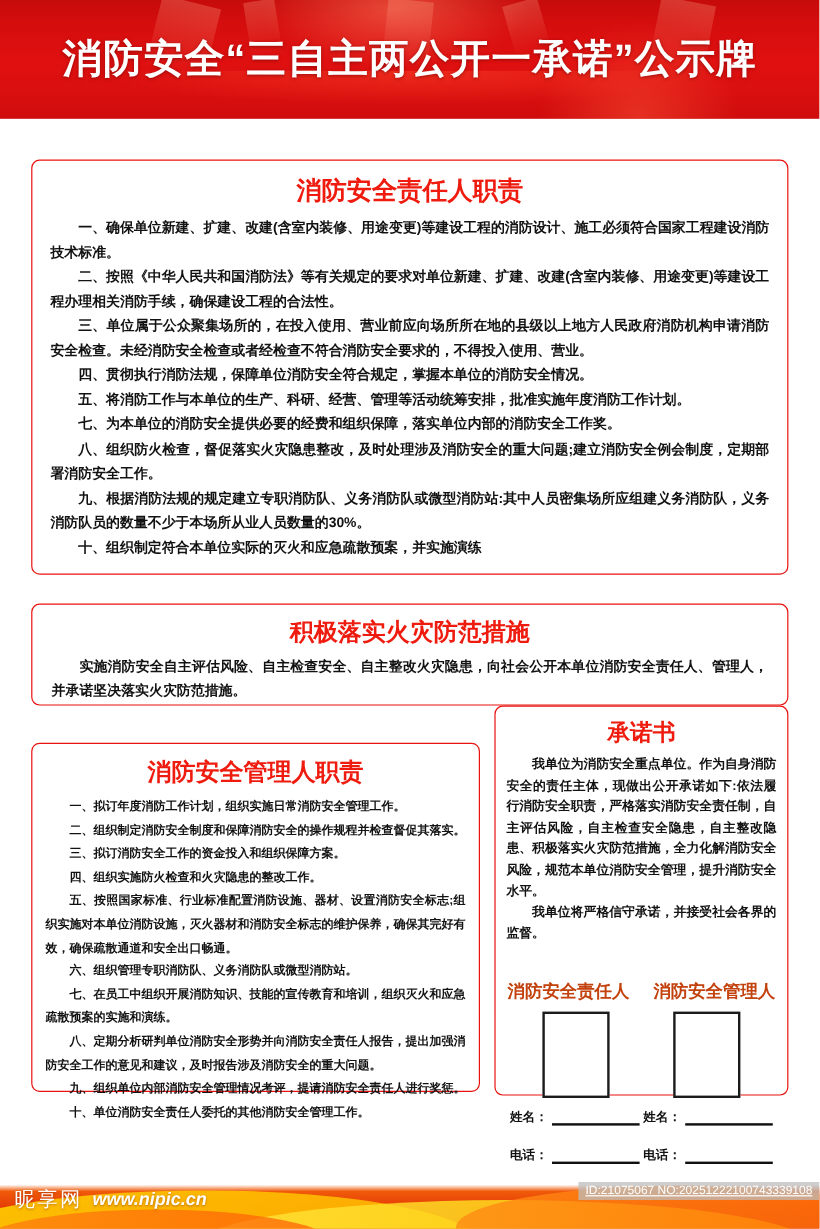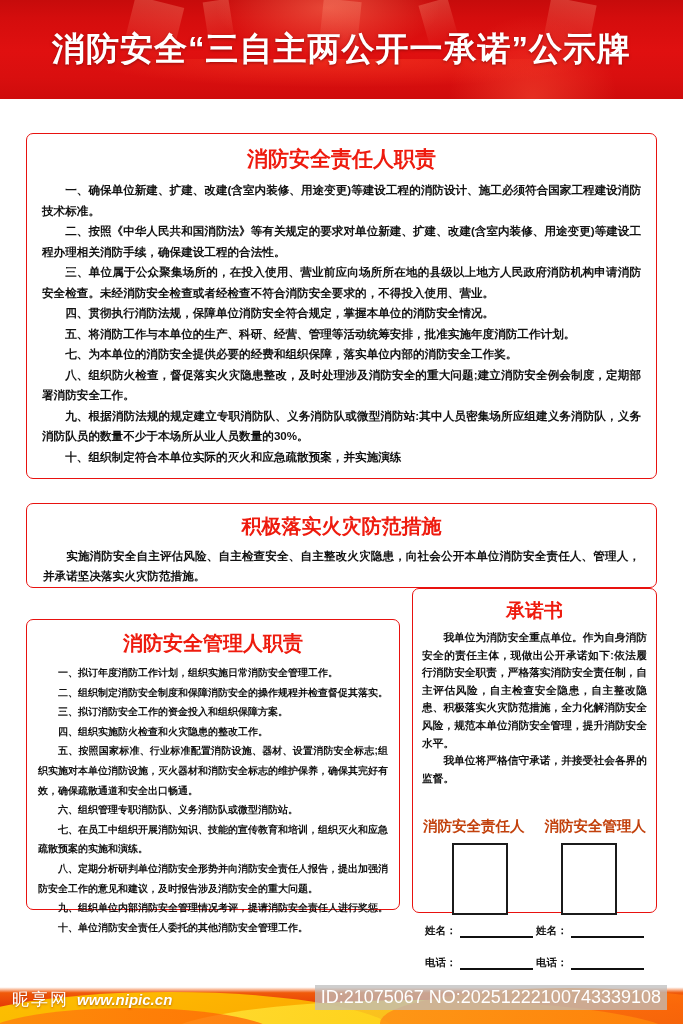--- a/index.html
+++ b/index.html
@@ -233,27 +233,28 @@
   .wm-url {
     font-size: 15px;
     font-style: italic;
     font-weight: bold;
     color: #ffffff;
     margin-left: 8px;
     text-shadow: 0 1px 2px rgba(120,30,0,0.5);
   }
   .wm-id {
     position: absolute;
-    right: 16px; top: 1px;
+    right: 0; top: 1px;
     background: rgba(190,190,190,0.75);
     color: #ffffff;
-    font-size: 18px;
+    font-size: 10px;
     padding: 2px 6px;
     white-space: nowrap;
     z-index: 4;
+    text-decoration: underline;
   }
 </style>
 </head>
 <body>
 
 <div class="header">
   <div class="hdr-ray r1"></div>
   <div class="hdr-ray r2"></div>
   <div class="hdr-ray r3"></div>
   <div class="hdr-ray r4"></div>

